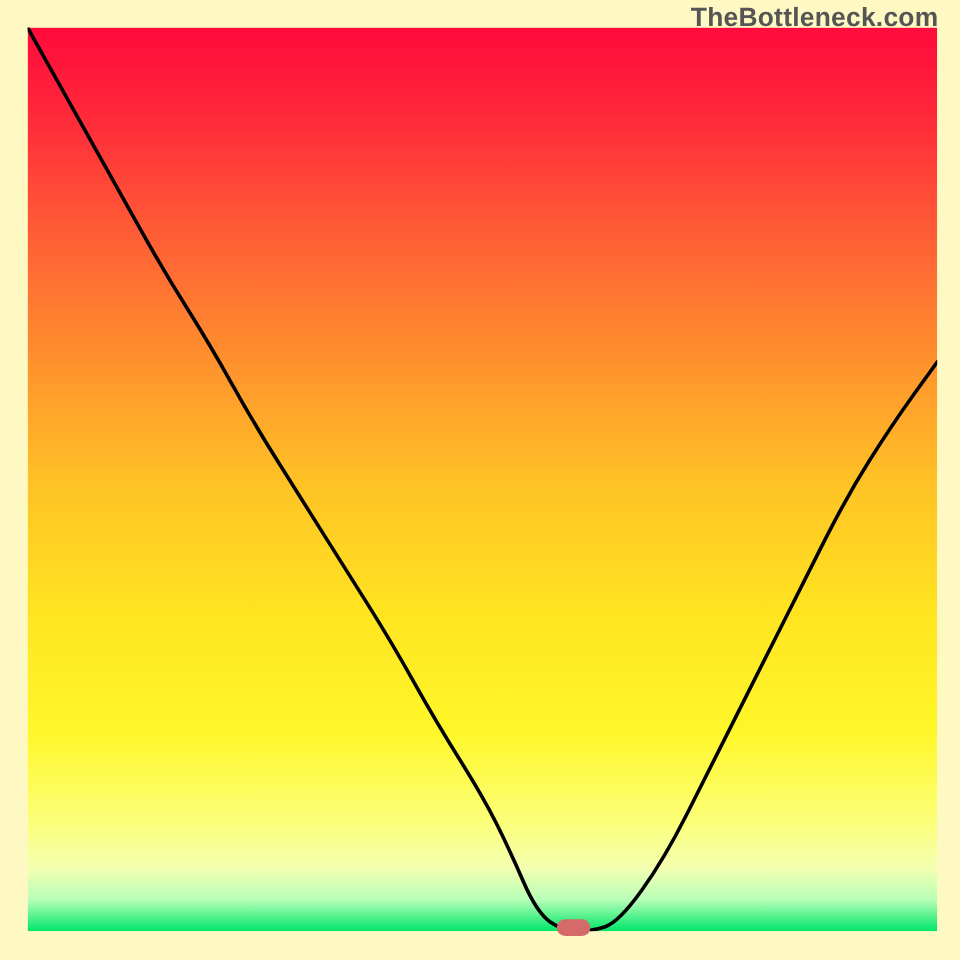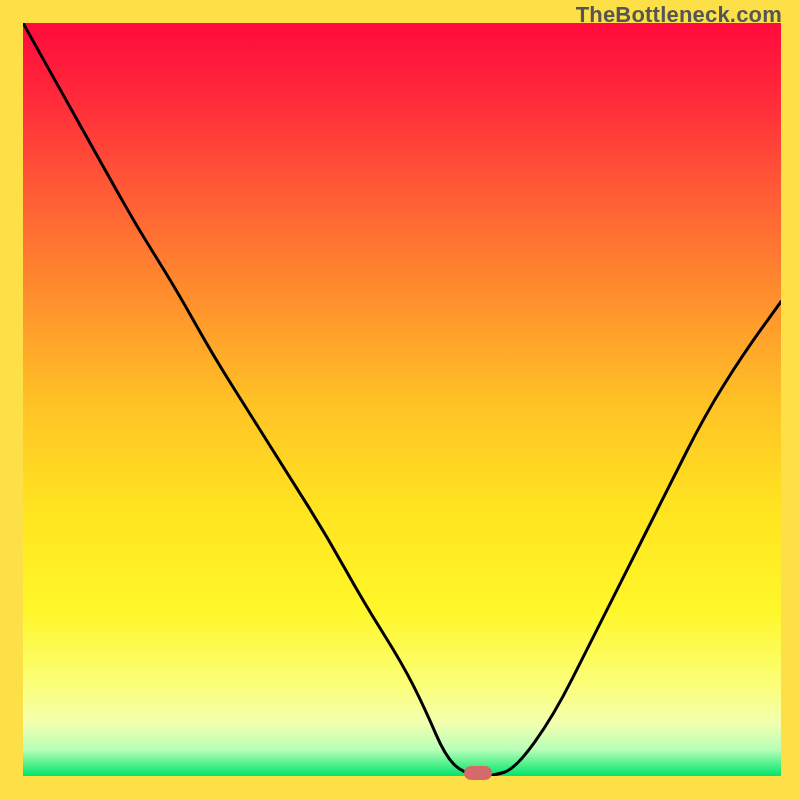--- a/index.html
+++ b/index.html
@@ -8,21 +8,21 @@
     width: 800px;
     height: 800px;
     overflow: hidden;
     background: #000;
     font-family: Arial, Helvetica, sans-serif;
   }
   .frame {
     position: relative;
     width: 800px;
     height: 800px;
-    background: #fde047;
+    background: #fef9c3;
   }
   .plot-area {
     position: absolute;
     left: 23px;
     top: 23px;
     width: 758px;
     height: 753px;
   }
   .plot-area svg {
     width: 100%;

